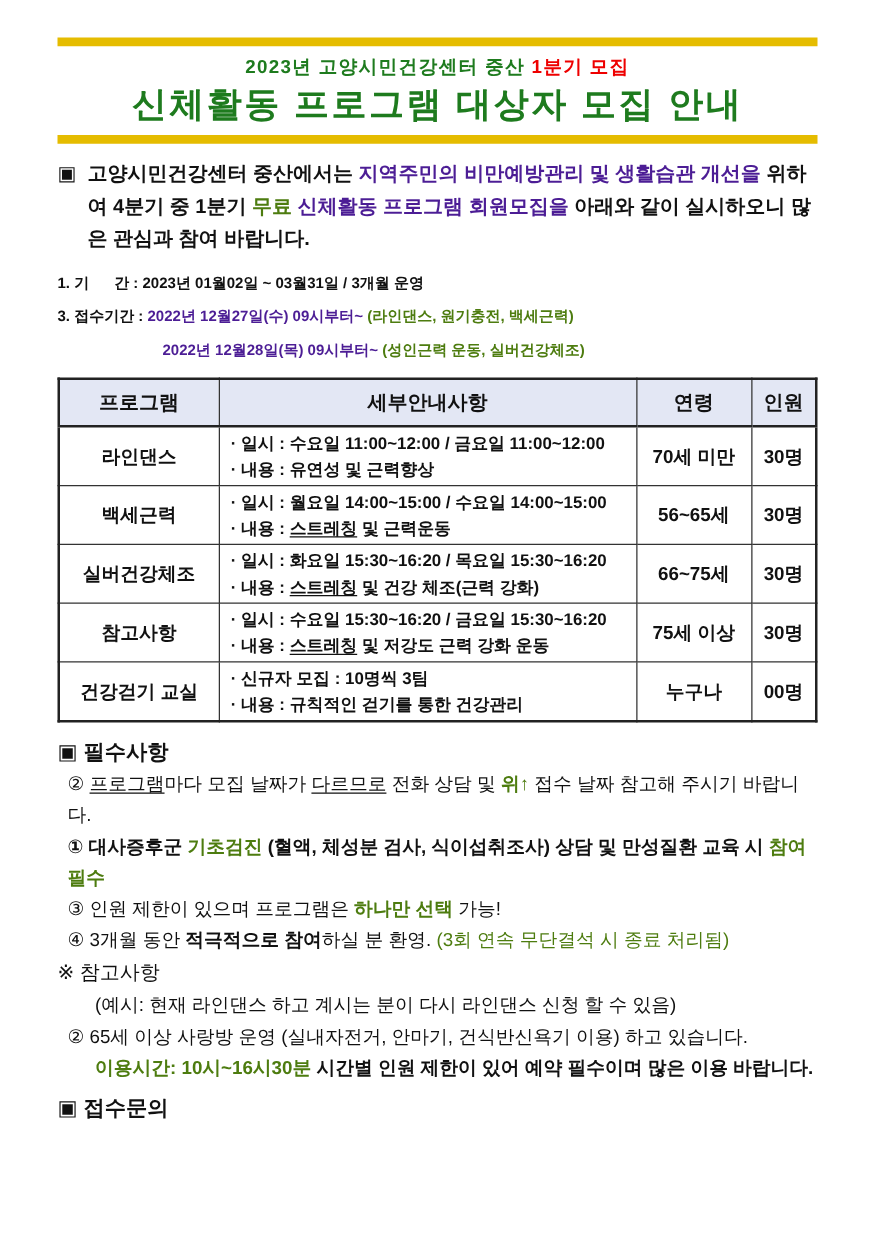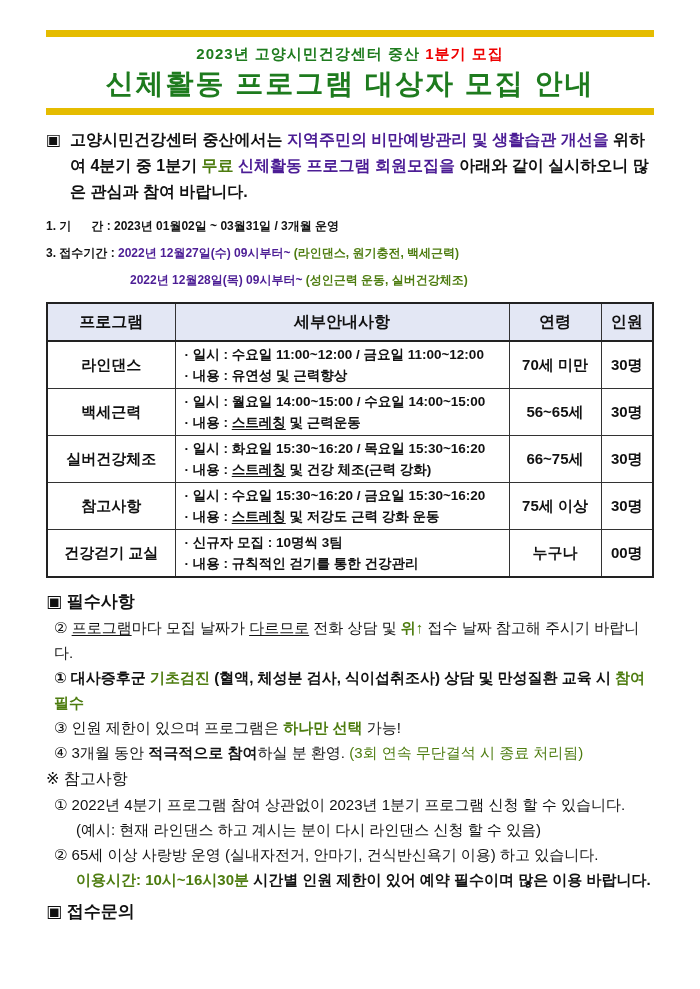--- a/index.html
+++ b/index.html
@@ -146,21 +146,20 @@
       <div class="line"><span>④ 3개월 동안 </span><span class="seg-b">적극적으로 참여</span><span>하실 분 환영. </span><span class="c-red">(3회 연속 무단결석 시 종료 처리됨)</span></div>
     </div>
 </div>
 
 <div>
   <div class="sec-title" style="font-weight:normal; font-size:16px;">
     <span>※</span>
     <span>참고사항</span>
   </div>
   <div class="lines small sec-body normalweight">
-      <div class="line"><span>① 2022년 4분기 프로그램 참여 상관없이 2023년 1분기 프로그램 신청 할 수 있습니다.</span></div>
       <div class="line" style="padding-left: 22px;"><span>(예시: 현재 라인댄스 하고 계시는 분이 다시 라인댄스 신청 할 수 있음)</span></div>
       <div class="line"><span>② 65세 이상 사랑방 운영 (실내자전거, 안마기, 건식반신욕기 이용) 하고 있습니다.</span></div>
       <div class="line" style="padding-left: 22px;"><span class="c-red seg-b">이용시간: 10시~16시30분</span><span class="seg-b"> 시간별 인원 제한이 있어 예약 필수이며 많은 이용 바랍니다.</span></div>
     </div>
 </div>
 
 <div class="contact">
   <div class="sec-title">
     <span>▣</span>
     <span>접수문의</span>

